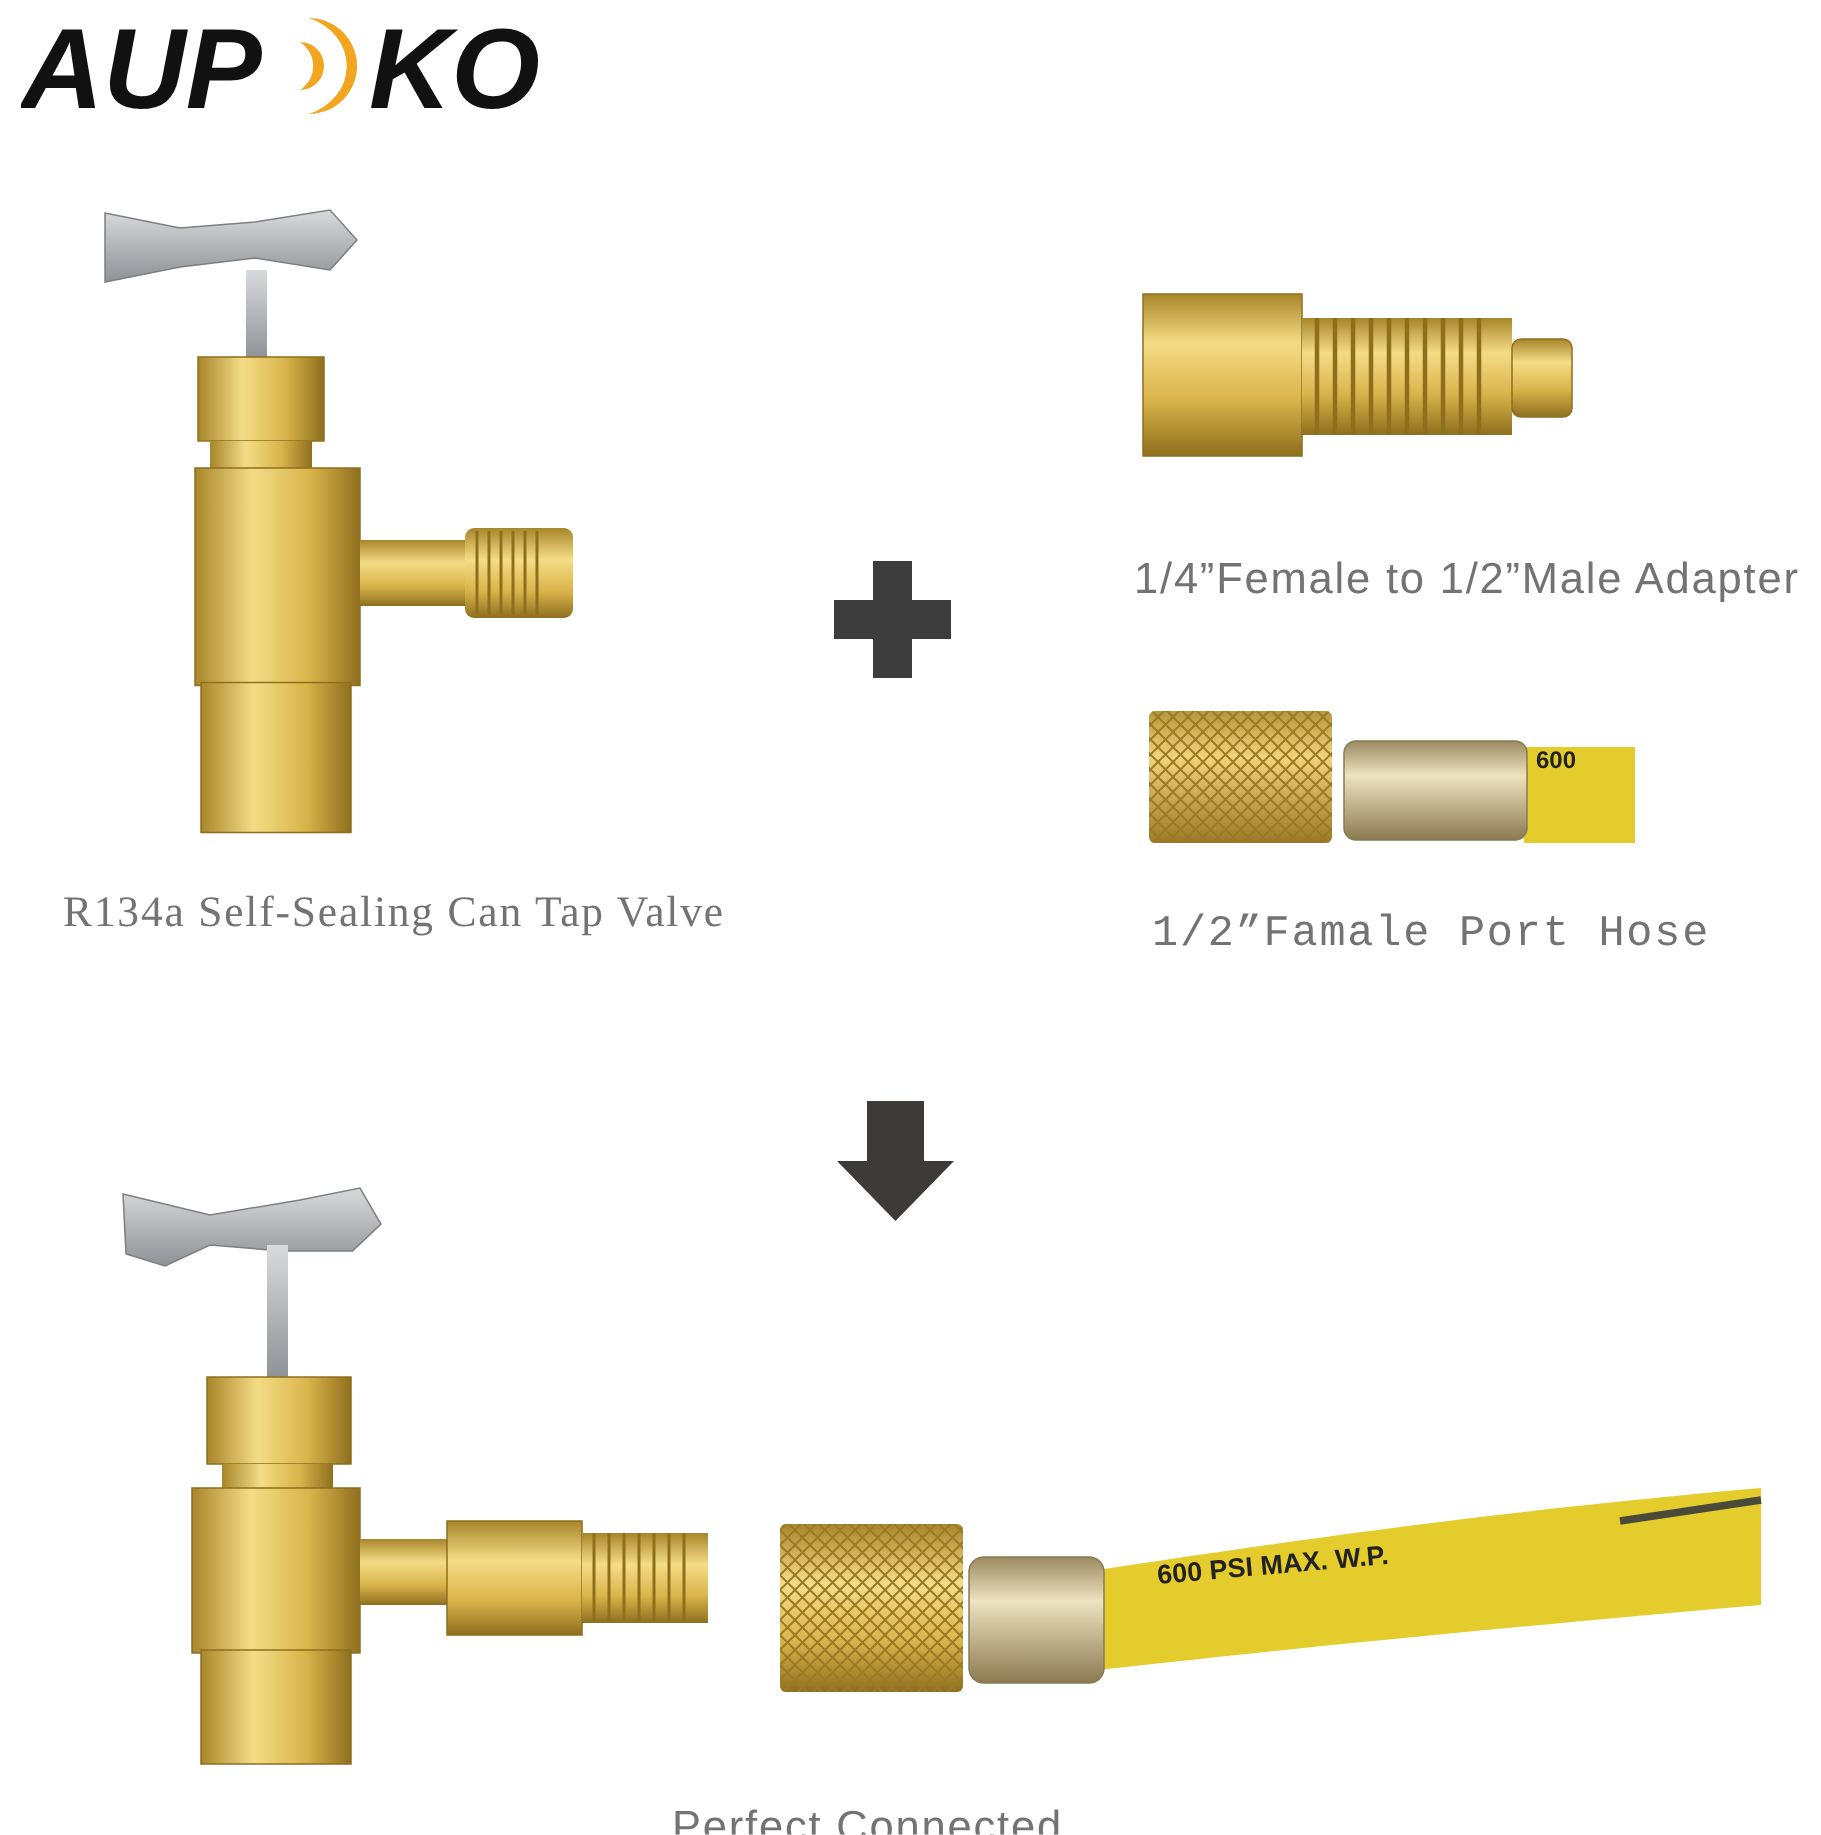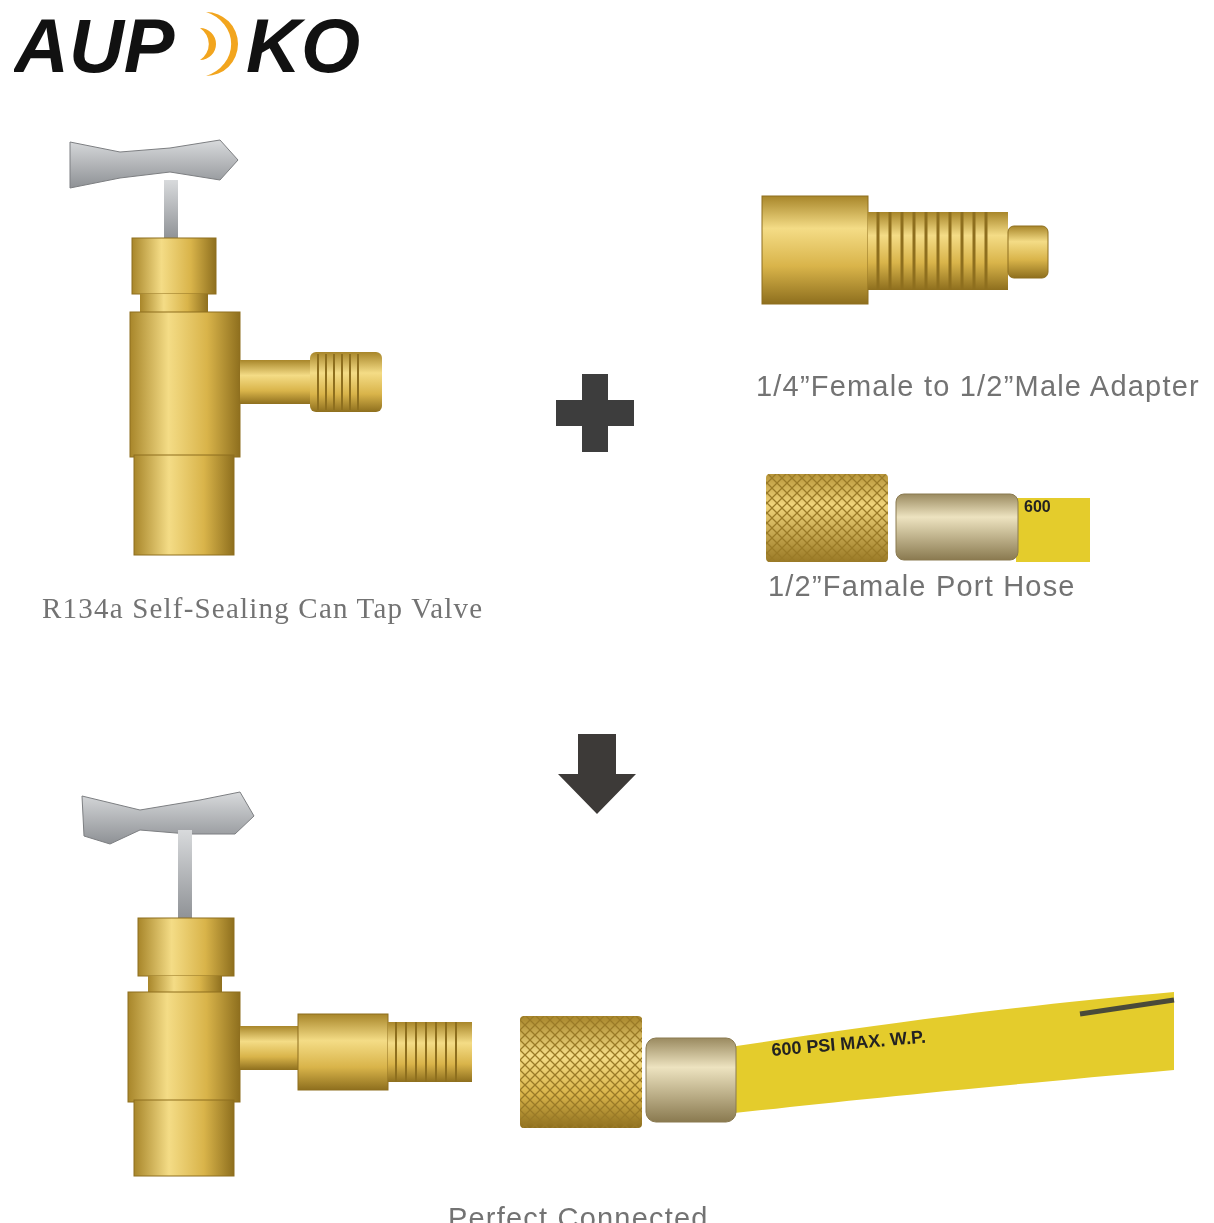--- a/index.html
+++ b/index.html
@@ -123,21 +123,21 @@
         <path d="M0 0 L10 10 M10 0 L0 10" stroke="#9A7A26" stroke-width="1.3"></path>
       </pattern>
     </defs>
     <rect x="254" y="30" width="74" height="64" fill="#E4CC2C"></rect>
     <text x="262" y="44" font-family="Liberation Sans, sans-serif" font-weight="bold" font-size="16" fill="#222">600</text>
     <rect x="4" y="6" width="122" height="88" rx="4" fill="url(#brassH3)"></rect>
     <rect x="4" y="6" width="122" height="88" rx="4" fill="url(#knurl)"></rect>
     <rect x="134" y="26" width="122" height="66" rx="8" fill="url(#nickel)" stroke="#8A7A50"></rect>
   </svg>
 </div>
-<div class="caption" style="left:768px; top:570px;">1/2”Famale Port Hose</div>
+<div class="caption" style="left:768px; top:606px;font-family:Liberation Mono, monospace;">1/2”Famale Port Hose</div>
 
 <div class="icon-svg" style="left:558px; top:734px;">
   <svg width="78" height="80" viewBox="0 0 78 80">
     <path d="M20 0 H58 V40 H78 L39 80 L0 40 H20 Z" fill="#3d3a38"></path>
   </svg>
 </div>
 
 <div class="abs" style="left:70px; top:770px; width:1120px; height:410px;">
   <svg width="1120" height="410" viewBox="0 0 1120 410">
     <defs>

